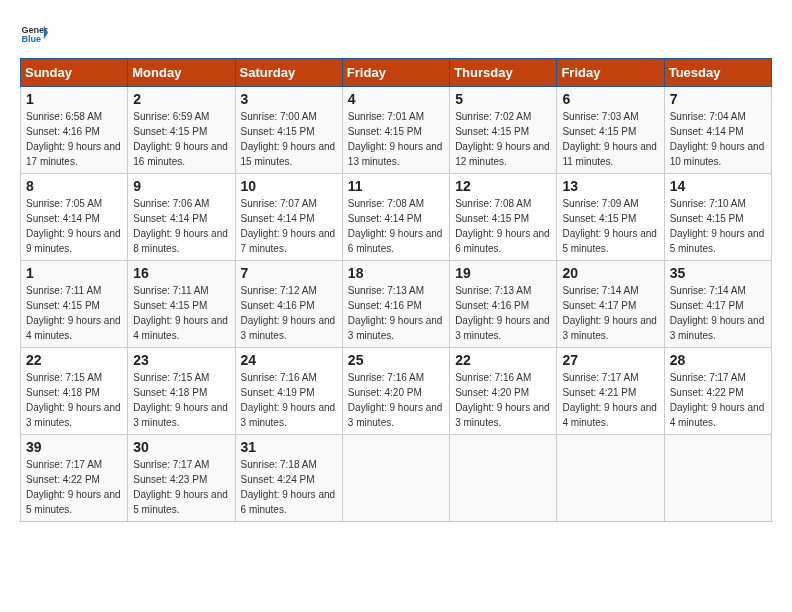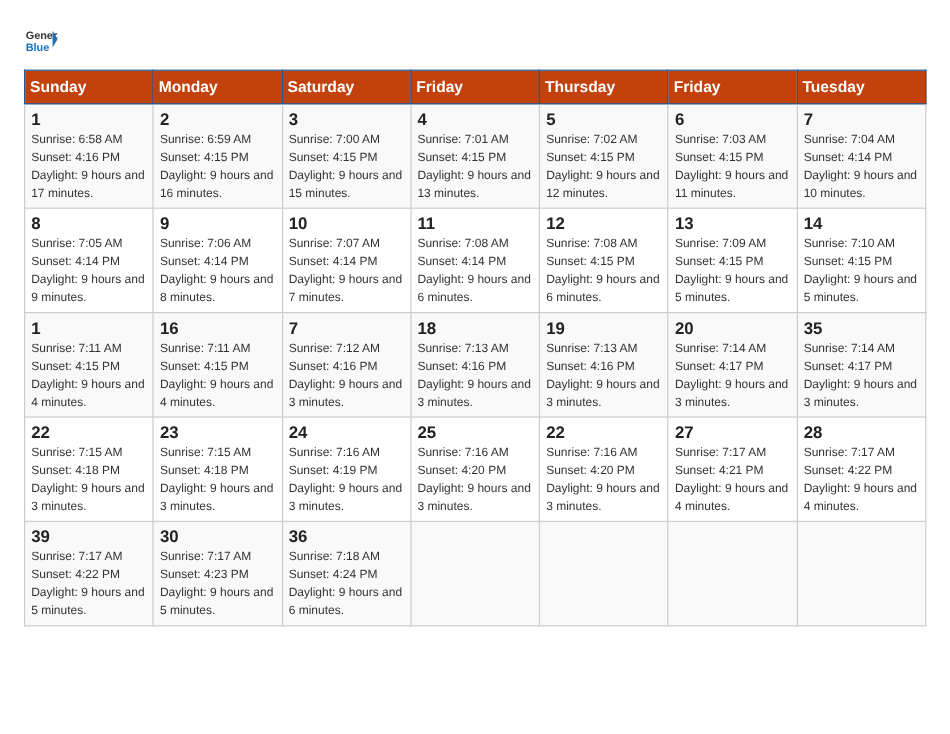--- a/index.html
+++ b/index.html
@@ -351,21 +351,21 @@
         </td>
         <td>
           <span class="day-number">30</span>
         <div class="day-info">
           Sunrise: 7:17 AM<br>
           Sunset: 4:23 PM<br>
           Daylight: 9 hours and 5 minutes.
         </div>
         </td>
         <td>
-          <span class="day-number">36</span>
+          <span class="day-number">31</span>
         <div class="day-info">
           Sunrise: 7:18 AM<br>
           Sunset: 4:24 PM<br>
           Daylight: 9 hours and 6 minutes.
         </div>
         </td>
         <td class="empty"></td>
         <td class="empty"></td>
         <td class="empty"></td>
         <td class="empty"></td>

